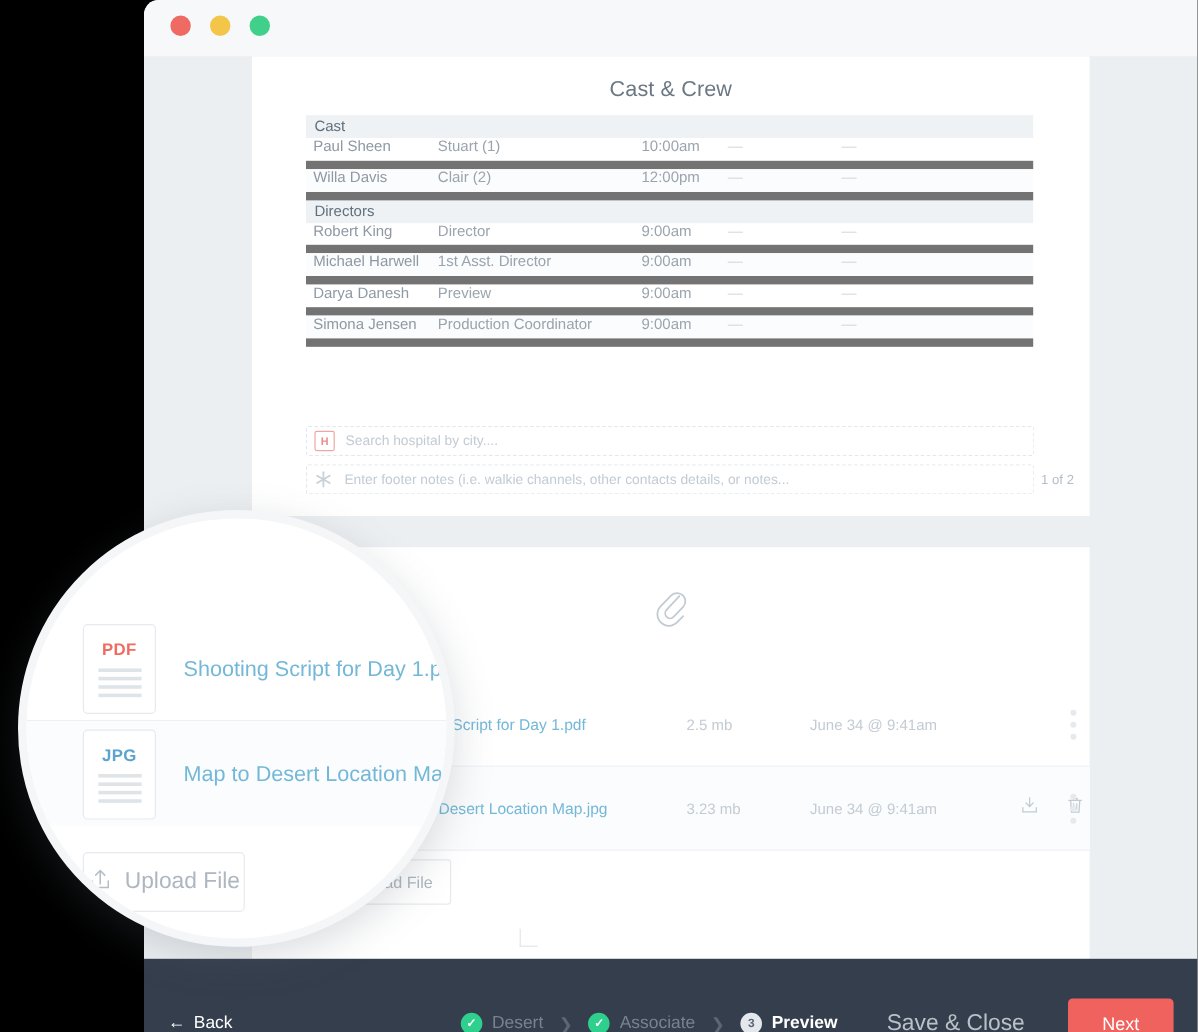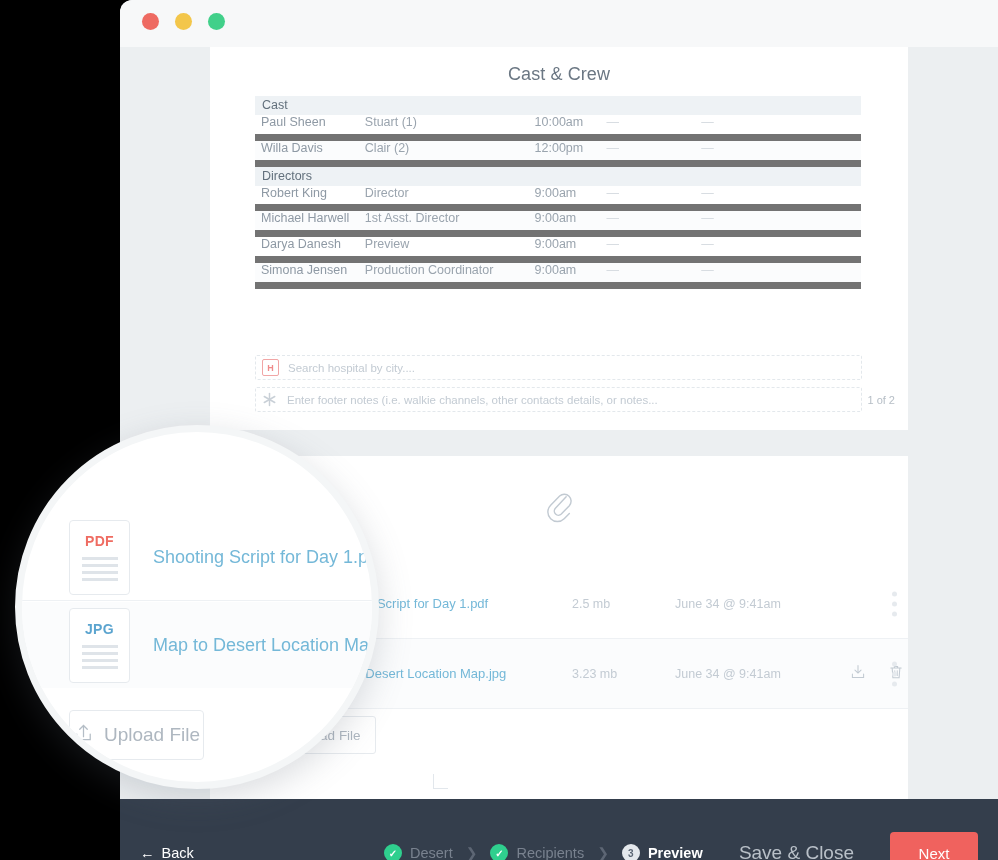--- a/index.html
+++ b/index.html
@@ -406,21 +406,21 @@
         </div>
 
         <div class="steps">
           <div class="step">
             <span class="bubble done">✓</span>
             <span class="lbl dim">Desert</span>
           </div>
           <span class="chev">❯</span>
           <div class="step">
             <span class="bubble done">✓</span>
-            <span class="lbl dim">Recipients</span>
+            <span class="lbl dim">Associate</span>
           </div>
           <span class="chev">❯</span>
           <div class="step">
             <span class="bubble current">3</span>
             <span class="lbl on">Preview</span>
           </div>
         </div>
 
         <div class="save-close">Save &amp; Close</div>
         <div class="next-btn">Next</div>

